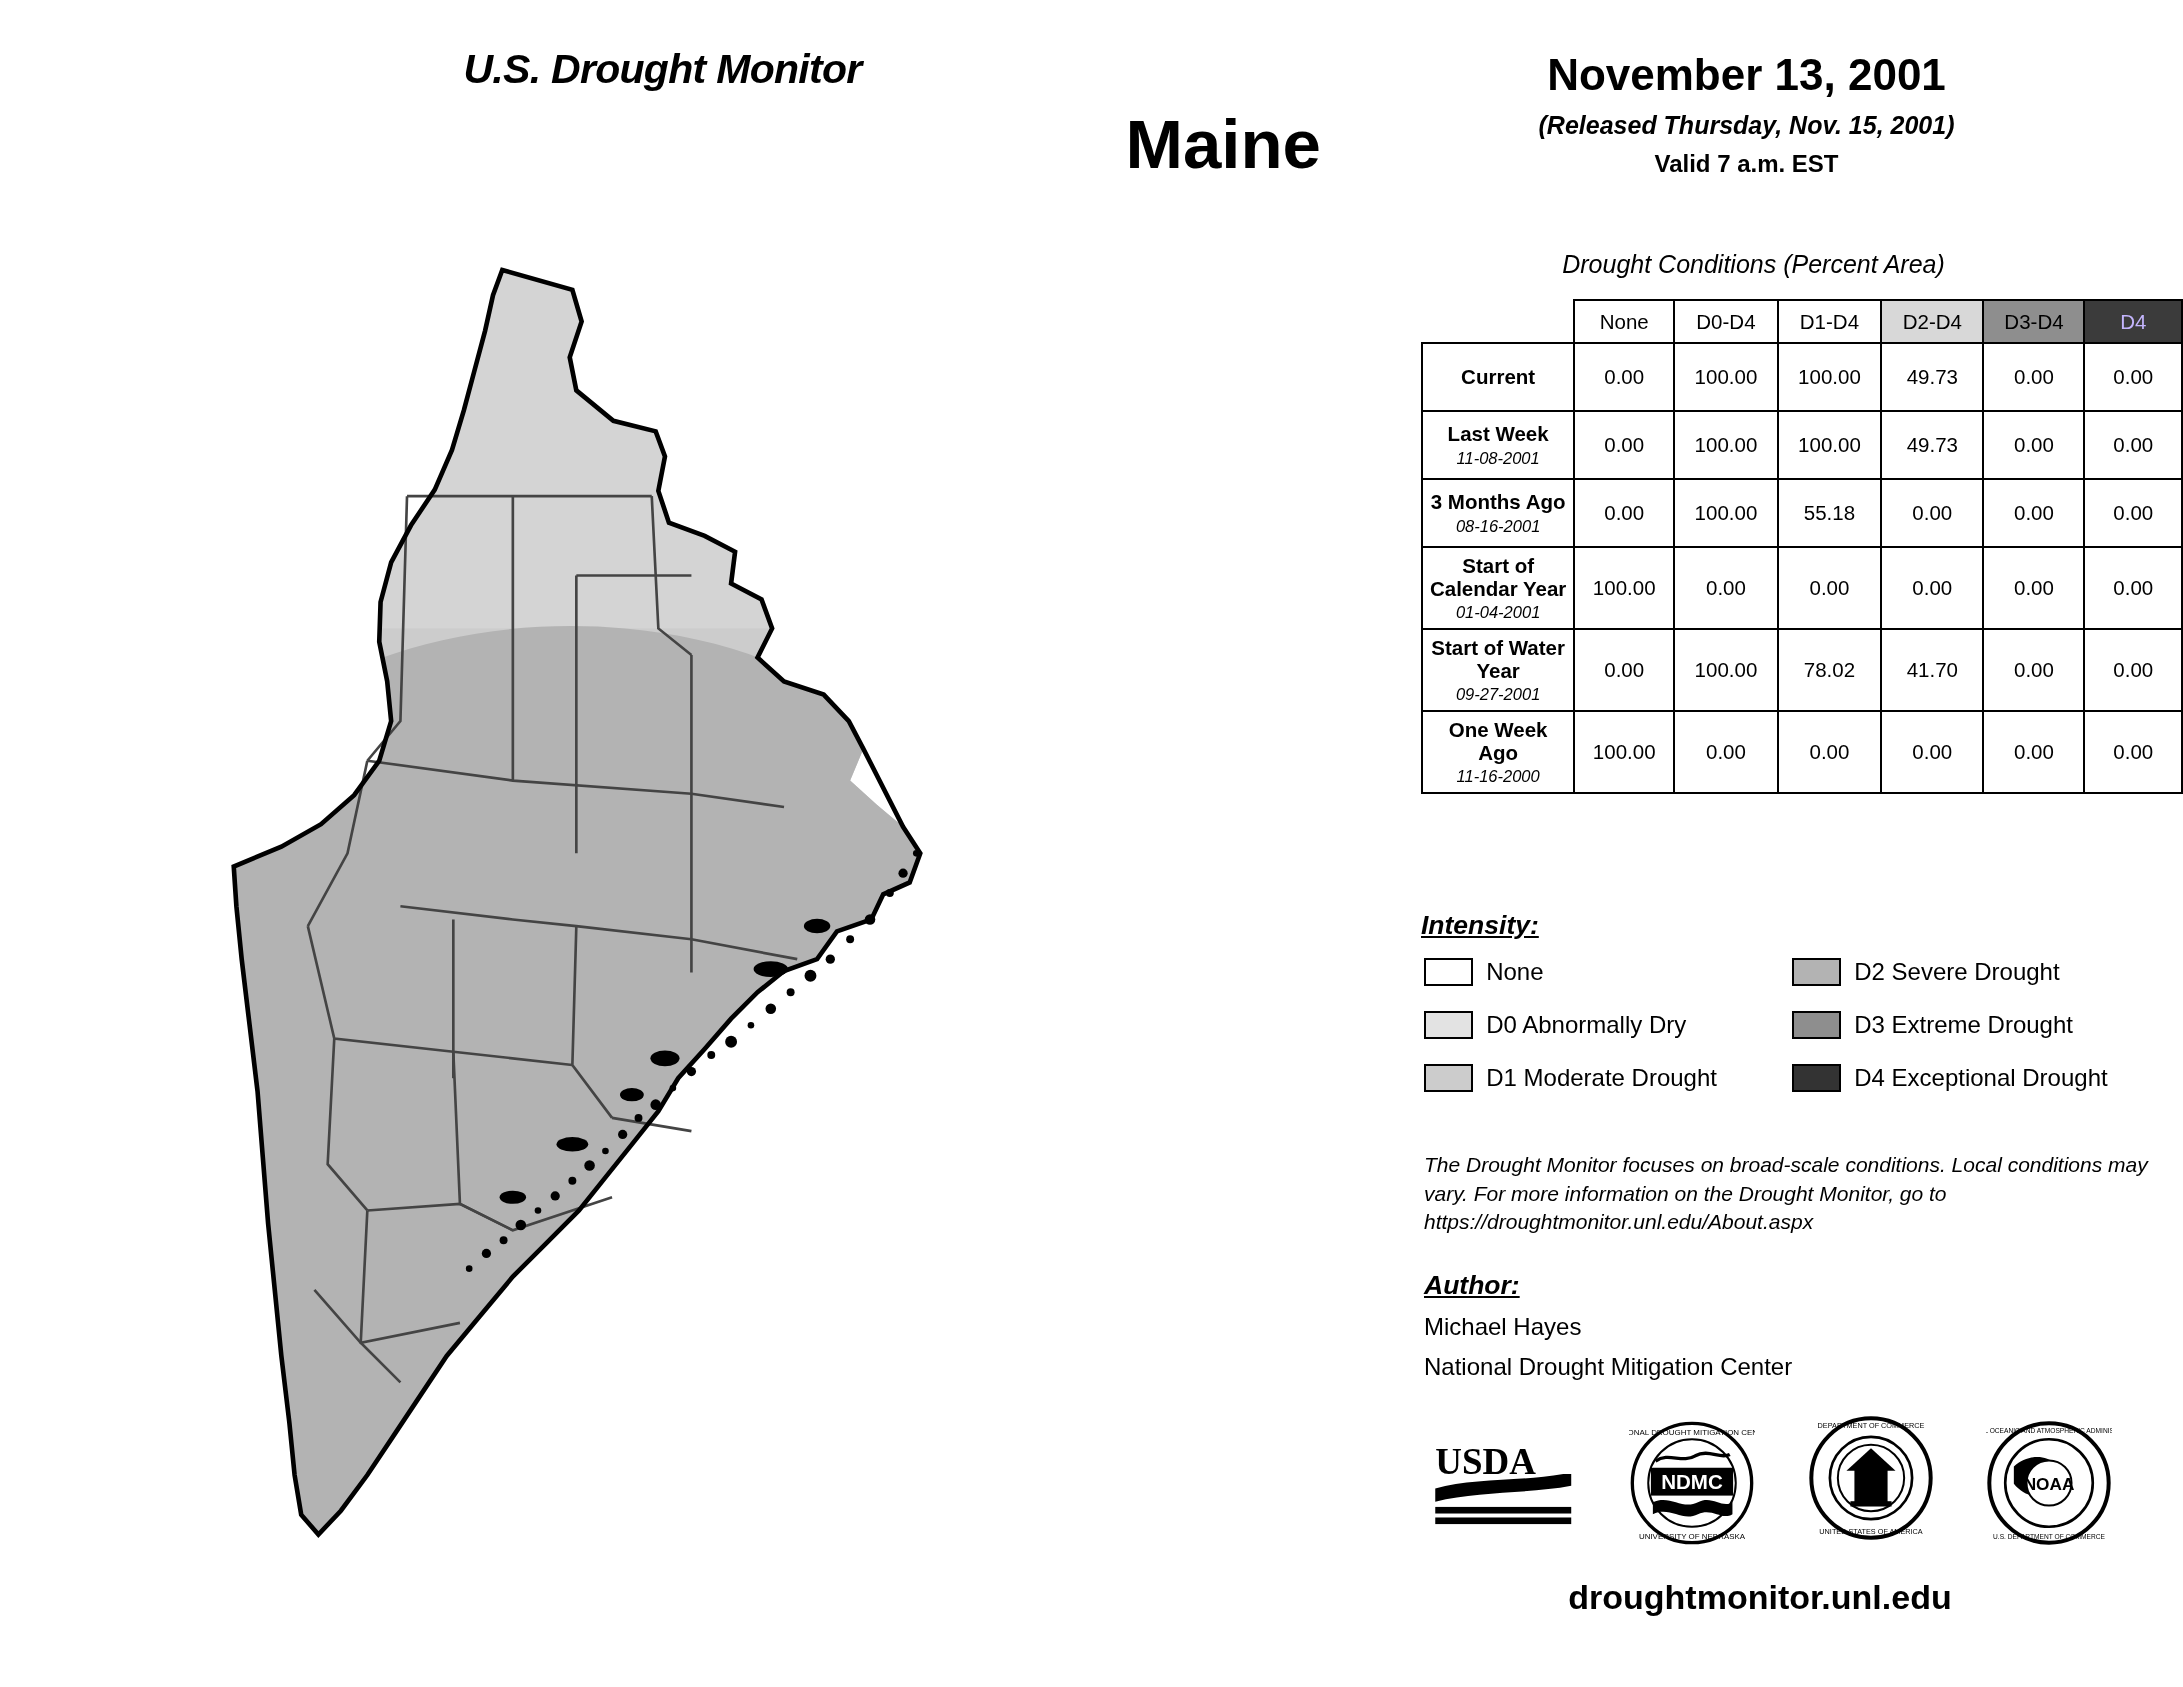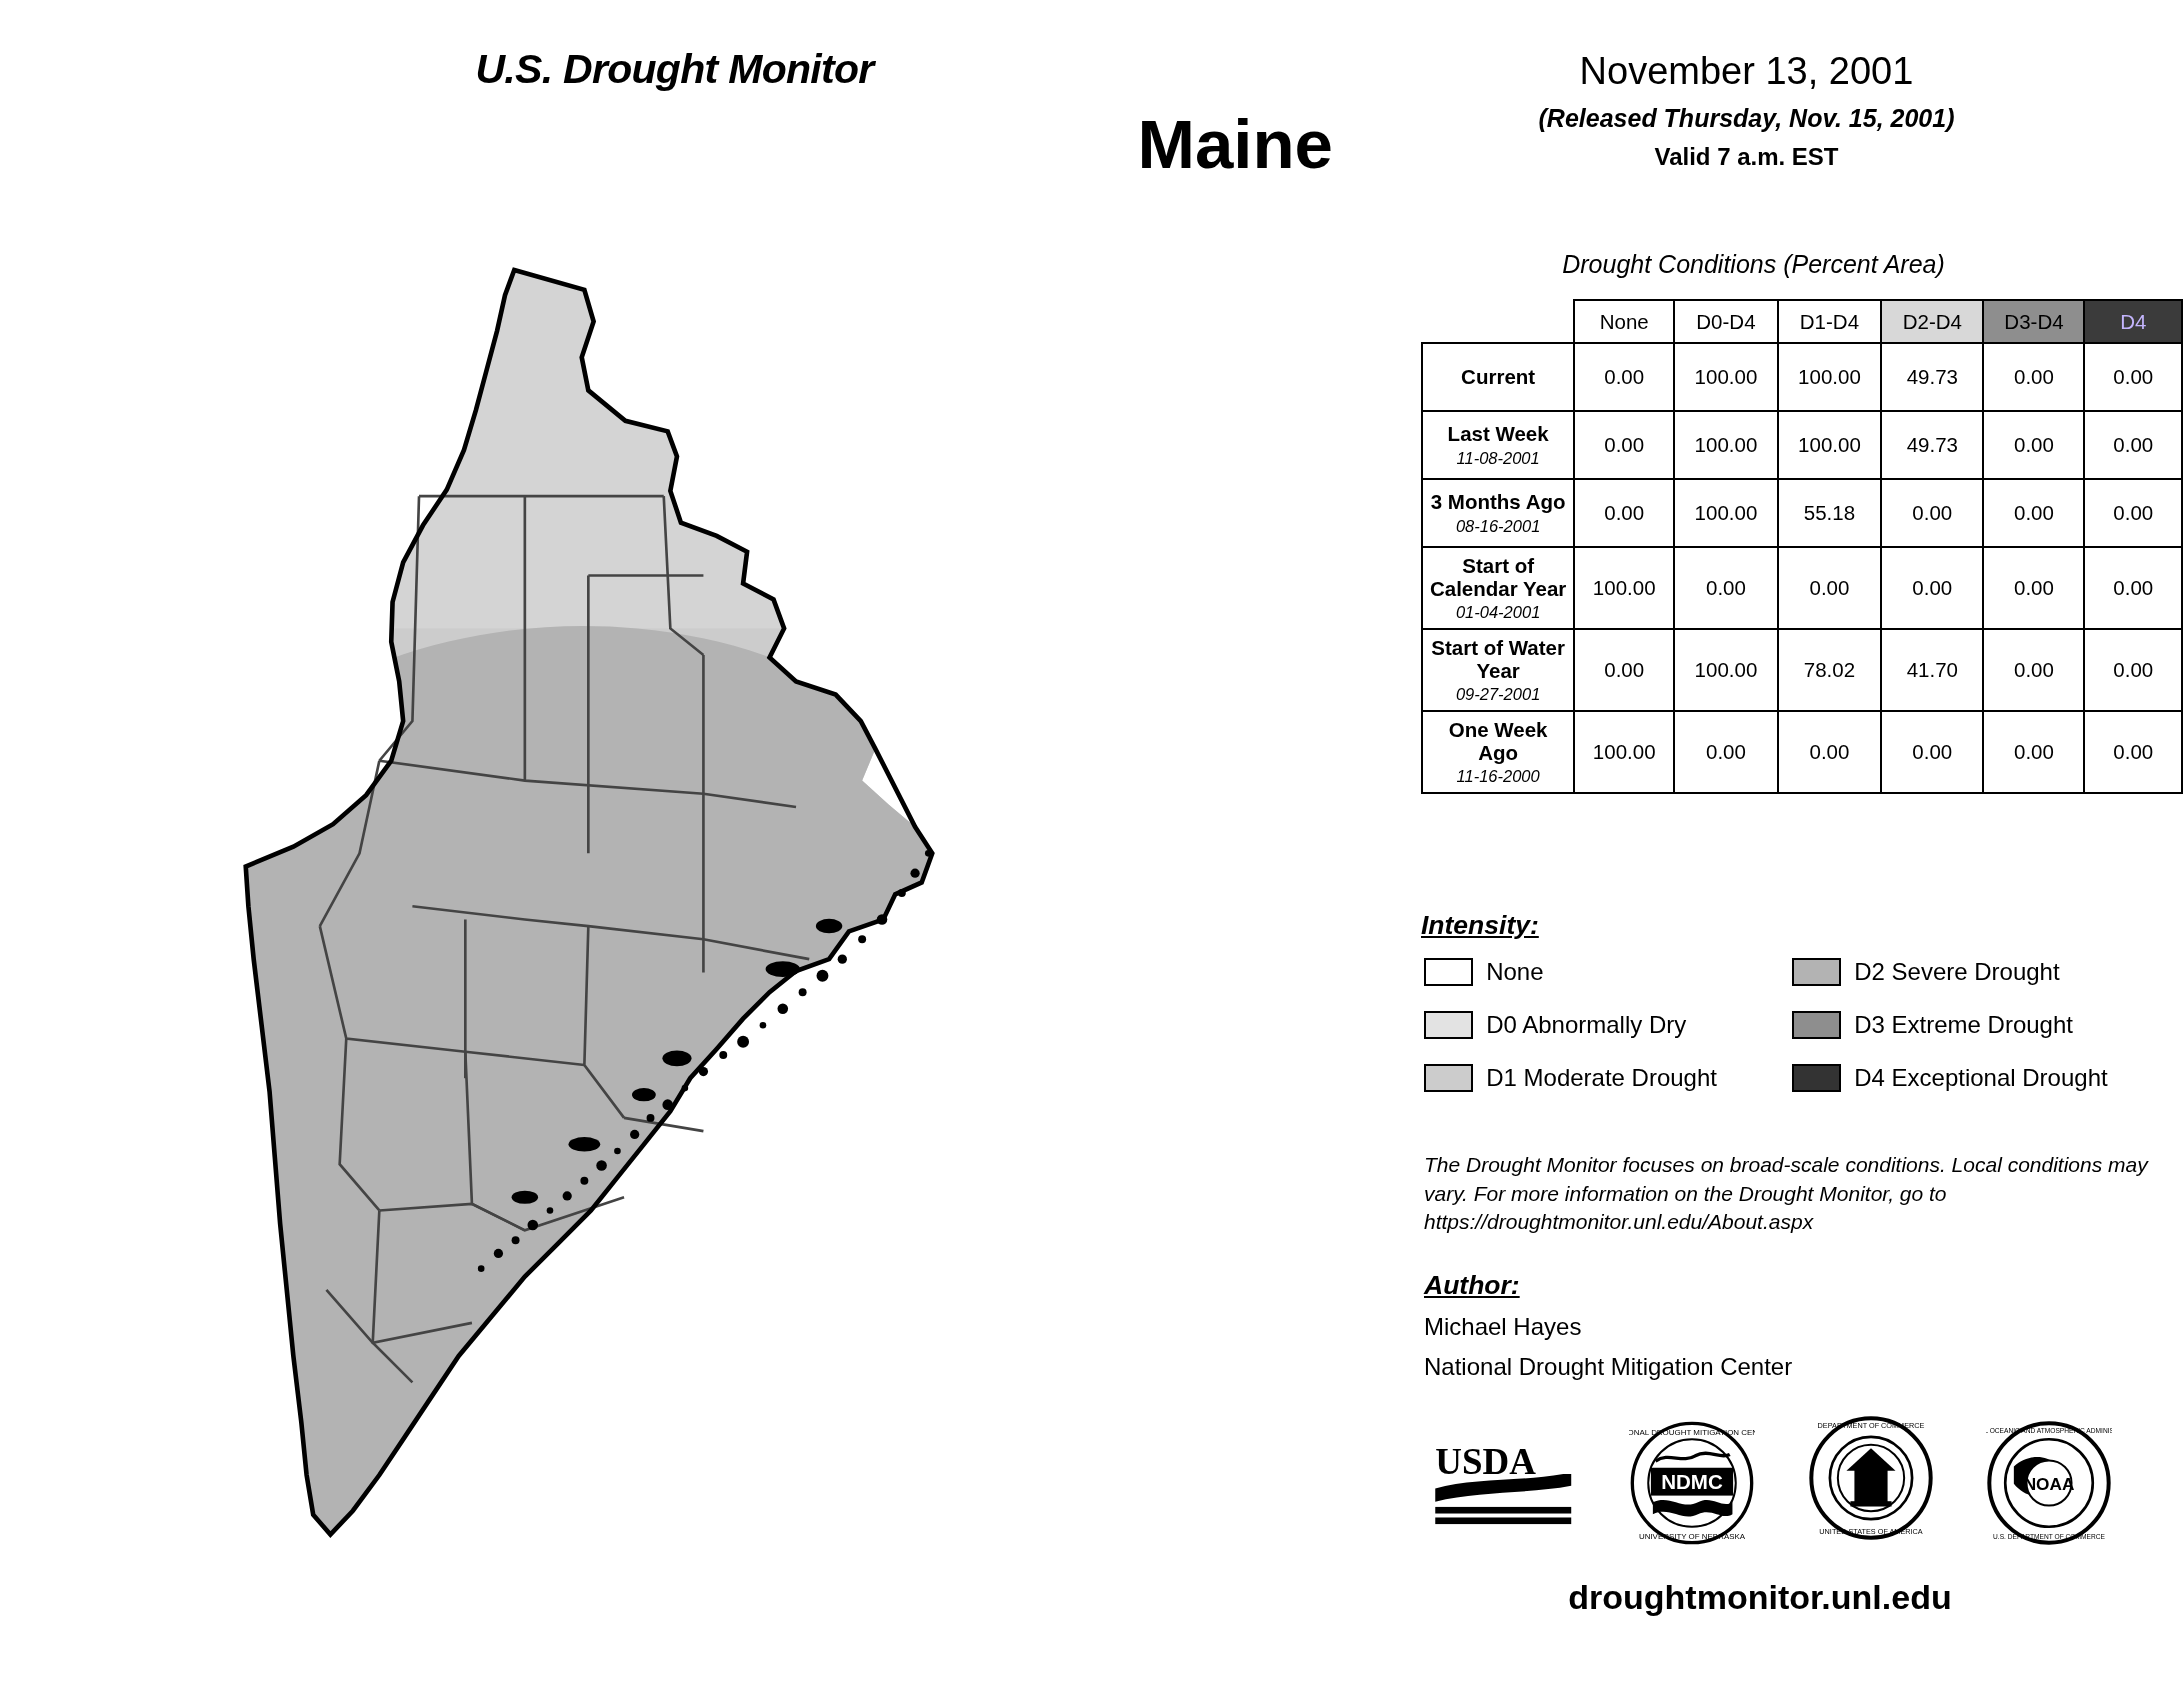--- a/index.html
+++ b/index.html
@@ -12,21 +12,21 @@
     height: 1687px;
     font-family: "Liberation Sans", sans-serif;
     color: #000000;
     position: relative;
     overflow: hidden;
   }
 
   
   #left-panel {
     position: absolute;
-    left: 16px;
+    left: 4px;
     top: 0;
     width: 1363px;
     height: 1687px;
   }
   #title-block {
     position: absolute;
     left: 0;
     top: 46px;
     width: 1317px;
     text-align: center;
@@ -62,22 +62,22 @@
     height: 1687px;
   }
   #date-block {
     position: absolute;
     left: 0;
     top: 50px;
     width: 767px;
     text-align: center;
   }
   #date-main {
-    font-size: 38px;
-    font-weight: normal;
+    font-size: 44px;
+    font-weight: bold;
   }
   #date-released {
     font-size: 25px;
     font-weight: bold;
     font-style: italic;
     margin-top: 10.6px;
   }
   #date-valid {
     font-size: 24px;
     font-weight: bold;

